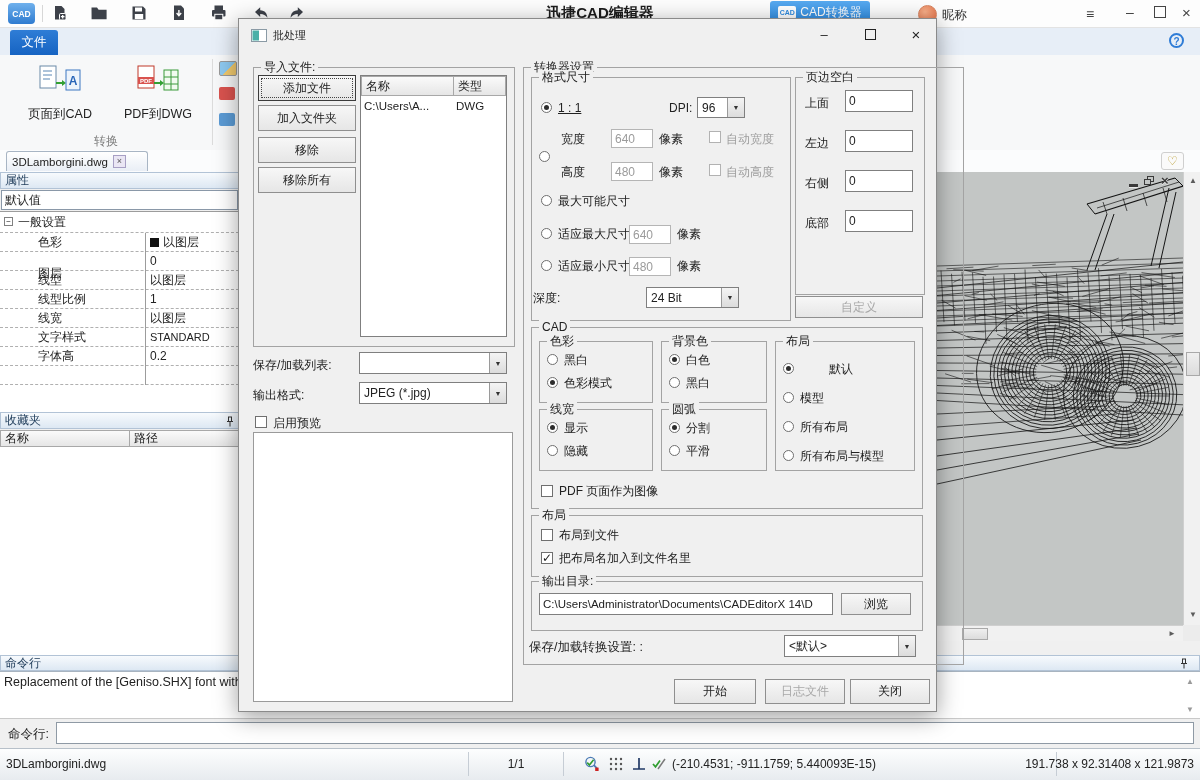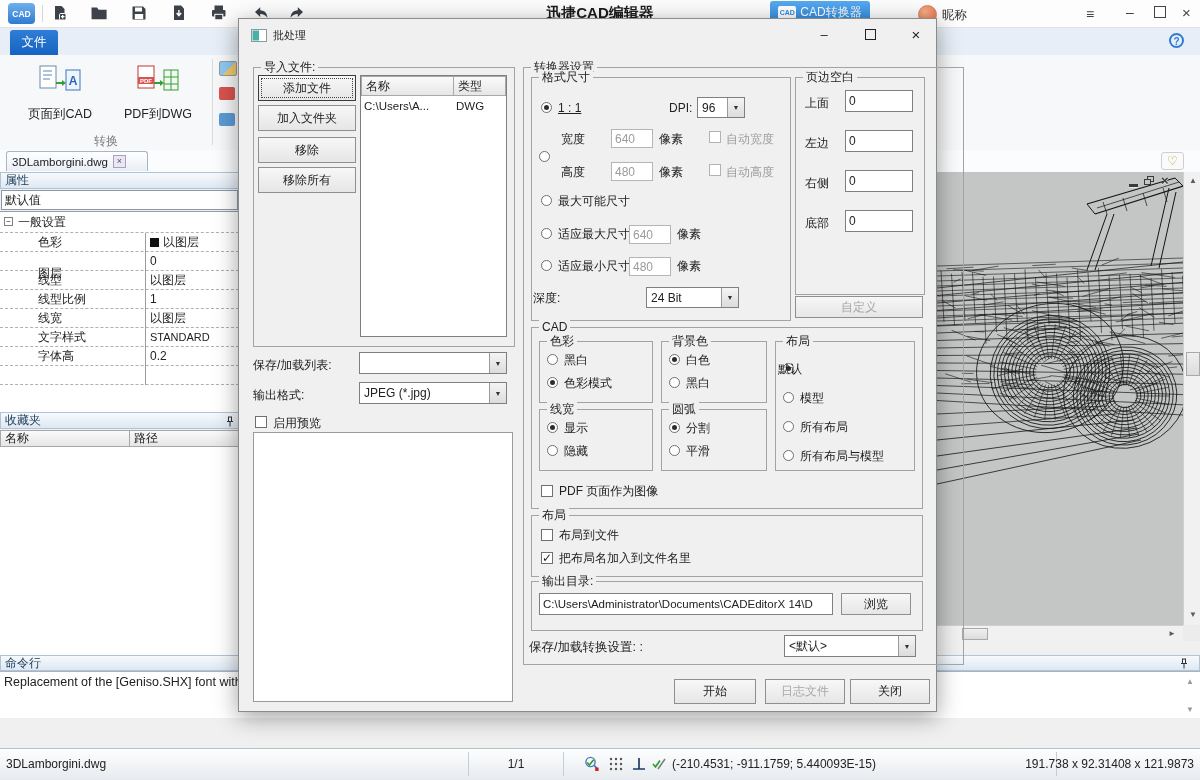--- a/index.html
+++ b/index.html
@@ -539,20 +539,24 @@
     <span>命令行</span>
     <svg class="abs" style="left:1178px;top:2px;" width="10" height="12">
         <path d="M3,1 h4 M3.5,1 v4 M6.5,1 v4 M2,5.5 h6 M5,5.5 v5" stroke="#333" fill="none"></path>
       </svg>
   </div>
   <div class="abs wfill" style="left:0;top:671px;width:1200px;height:47px;border-top:1px solid #a8b4c0;box-sizing:border-box;">
     <span class="lbl" style="left:4px;top:3px;font-size:12.5px;">Replacement of the [Geniso.SHX] font with</span>
     <span class="sbarr" style="left:1186px;top:5px;color:#9a9a9a;">▲</span>
     <span class="sbarr" style="left:1186px;top:33px;color:#9a9a9a;">▼</span>
   </div>
+  <div class="abs" style="left:0;top:718px;width:1200px;height:30px;background:#f0f0f0;border-top:1px solid #c9c9c9;box-sizing:border-box;">
+    <span class="lbl" style="left:8px;top:8px;font-size:12.5px;">命令行:</span>
+    <div class="tb" style="left:56px;top:3px;width:1138px;height:22px;border-color:#8f9aa5;"></div>
+  </div>
 
   <div id="statusbar">
     <span class="sitem" style="left:6px;">3DLamborgini.dwg</span>
     <div class="ssep" style="left:468px;"></div>
     <span class="sitem" style="left:470px;width:92px;text-align:center;">1/1</span>
     <div class="ssep" style="left:563px;"></div>
     <span class="abs" style="left:583px;top:6px;">
       <svg width="18" height="18">
           <circle cx="7.5" cy="7" r="4.6" fill="none" stroke="#4a7ab5" stroke-width="1.4"></circle>
           <line x1="10.8" y1="10.2" x2="14" y2="13.4" stroke="#4a7ab5" stroke-width="1.8"></line>
@@ -733,21 +737,21 @@
       <span class="gl">背景色</span>
     </div>
     <span class="radio sel" style="left:430px;top:335px;"></span>
     <span class="lbl" style="left:447px;top:334px;">白色</span>
     <span class="radio" style="left:430px;top:358px;"></span>
     <span class="lbl" style="left:447px;top:357px;">黑白</span>
     <div class="gb" style="left:536px;top:322px;width:138px;height:128px;">
       <span class="gl">布局</span>
     </div>
     <span class="radio sel" style="left:544px;top:344px;"></span>
-    <span class="lbl" style="left:539px;top:343px;">默认</span>
+    <span class="lbl" style="left:590px;top:343px;">默认</span>
     <span class="radio" style="left:544px;top:373px;"></span>
     <span class="lbl" style="left:561px;top:372px;">模型</span>
     <span class="radio" style="left:544px;top:402px;"></span>
     <span class="lbl" style="left:561px;top:401px;">所有布局</span>
     <span class="radio" style="left:544px;top:431px;"></span>
     <span class="lbl" style="left:561px;top:430px;">所有布局与模型</span>
     <div class="gb" style="left:300px;top:390px;width:112px;height:60px;">
       <span class="gl">线宽</span>
     </div>
     <span class="radio sel" style="left:308px;top:403px;"></span>

